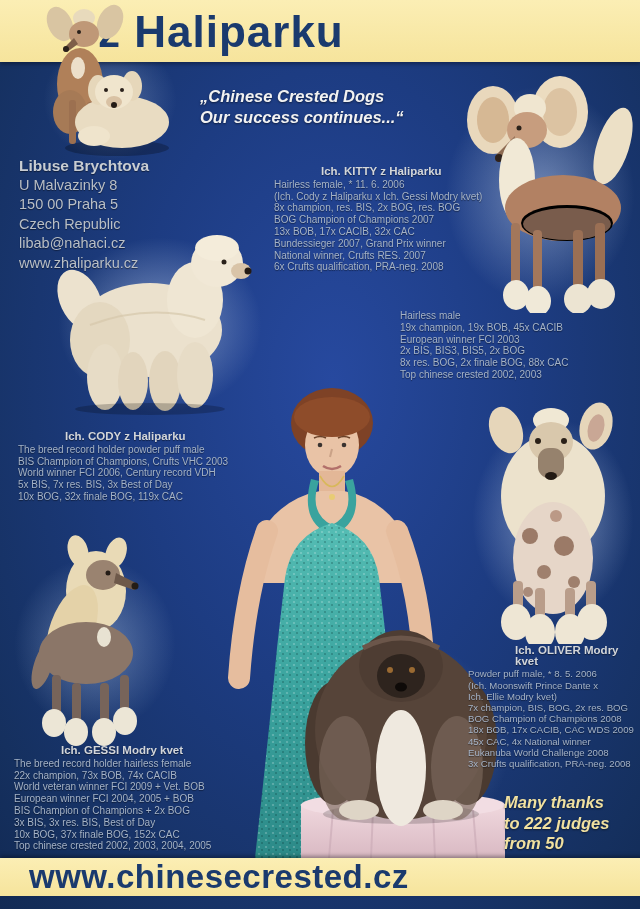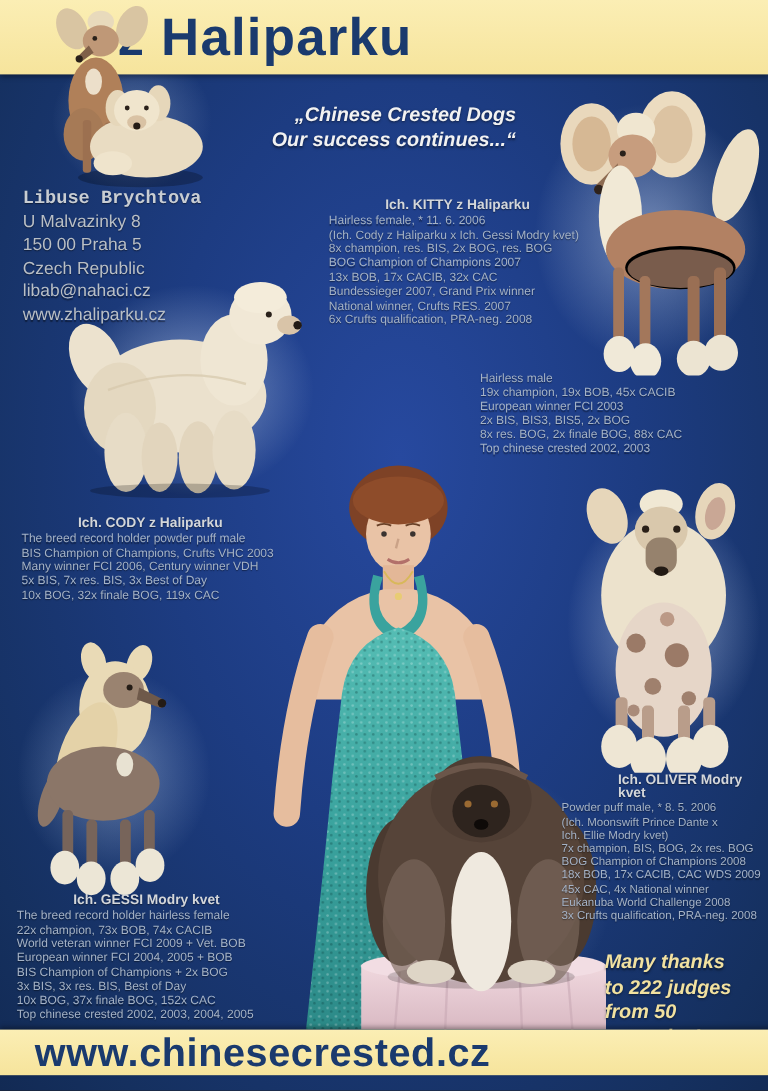--- a/index.html
+++ b/index.html
@@ -17,26 +17,26 @@
       radial-gradient(ellipse 160px 150px at 398px 745px, rgba(198,220,248,.32), transparent 70%),
       radial-gradient(ellipse 95px 85px at 110px 100px,  rgba(210,228,252,.30), transparent 70%);
   }
   .banner{position:absolute;left:0;width:640px;background:linear-gradient(180deg,#fbeeb4,#f6e49c);z-index:4;}
   #top-banner{top:0;height:62px;box-shadow:0 2px 4px rgba(0,0,0,.35);z-index:1;}
   #bottom-banner{top:858px;height:38px;box-shadow:0 -2px 4px rgba(0,0,0,.35);z-index:8;
     display:flex;align-items:center;padding-left:29px;}
   #title{position:absolute;left:98px;right:0;top:7px;text-align:left;
     font-size:44px;font-weight:bold;color:#1a3a6e;letter-spacing:1px;z-index:2;}
   #footer-url{font-size:33px;font-weight:bold;color:#1a3a6e;letter-spacing:.5px;}
-  #slogan{position:absolute;left:200px;top:86px;width:230px;text-align:right;z-index:3;
+  #slogan{position:absolute;left:200px;top:86px;width:230px;text-align:left;z-index:3;
     font-size:16.5px;font-weight:bold;font-style:italic;color:#f2f2f2;line-height:21px;
     text-shadow:0 1px 2px rgba(0,0,0,.5);}
   #contact{position:absolute;left:19px;top:156px;z-index:5;color:#b9bfc6;
     font-size:14.5px;line-height:19.5px;text-shadow:0 1px 1px rgba(0,0,0,.45);}
-  #contact .nm{font-size:15.5px;font-weight:bold;color:#c8cdd3;font-family:Liberation Mono, monospace;}
+  #contact .nm{font-size:15.5px;font-weight:bold;color:#c8cdd3;}
   .info{position:absolute;z-index:6;color:#a4b2c6;font-size:10px;line-height:11.8px;
     text-shadow:0 1px 1px rgba(0,0,0,.45);}
   .info .t{font-size:11.5px;font-weight:bold;color:#d3d6da;margin-bottom:1px;margin-left:47px;}
   #info-kitty{left:274px;top:166px;width:245px;}
   #info-akim{left:400px;top:310px;width:235px;}
   #info-cody{left:18px;top:431px;width:270px;}
   #info-oliver{left:468px;top:645px;width:170px;font-size:9.6px;line-height:11.2px;}
   #info-gessi{left:14px;top:745px;width:280px;}
   #thanks{position:absolute;left:504px;top:792px;z-index:7;color:#f1e1a0;
     font-size:16.5px;font-weight:bold;font-style:italic;line-height:20.5px;
@@ -96,21 +96,21 @@
         <div class="tl">2x BIS, BIS3, BIS5, 2x BOG</div>
         <div class="tl">8x res. BOG, 2x finale BOG, 88x CAC</div>
         <div class="tl">Top chinese crested 2002, 2003</div>
       </div>
   </div>
   <div class="info" id="info-cody">
     <div class="t">Ich. CODY z Haliparku</div>
     <div>
         <div class="tl">The breed record holder powder puff male</div>
         <div class="tl">BIS Champion of Champions, Crufts VHC 2003</div>
-        <div class="tl">Many winner FCI 2006, Century winner VDH</div>
+        <div class="tl">World winner FCI 2006, Century record VDH</div>
         <div class="tl">5x BIS, 7x res. BIS, 3x Best of Day</div>
         <div class="tl">10x BOG, 32x finale BOG, 119x CAC</div>
       </div>
   </div>
   <div class="info" id="info-oliver">
     <div class="t">Ich. OLIVER Modry kvet</div>
     <div>
         <div class="tl">Powder puff male, * 8. 5. 2006</div>
         <div class="tl">(Ich. Moonswift Prince Dante x</div>
         <div class="tl">Ich. Ellie Modry kvet)</div>

